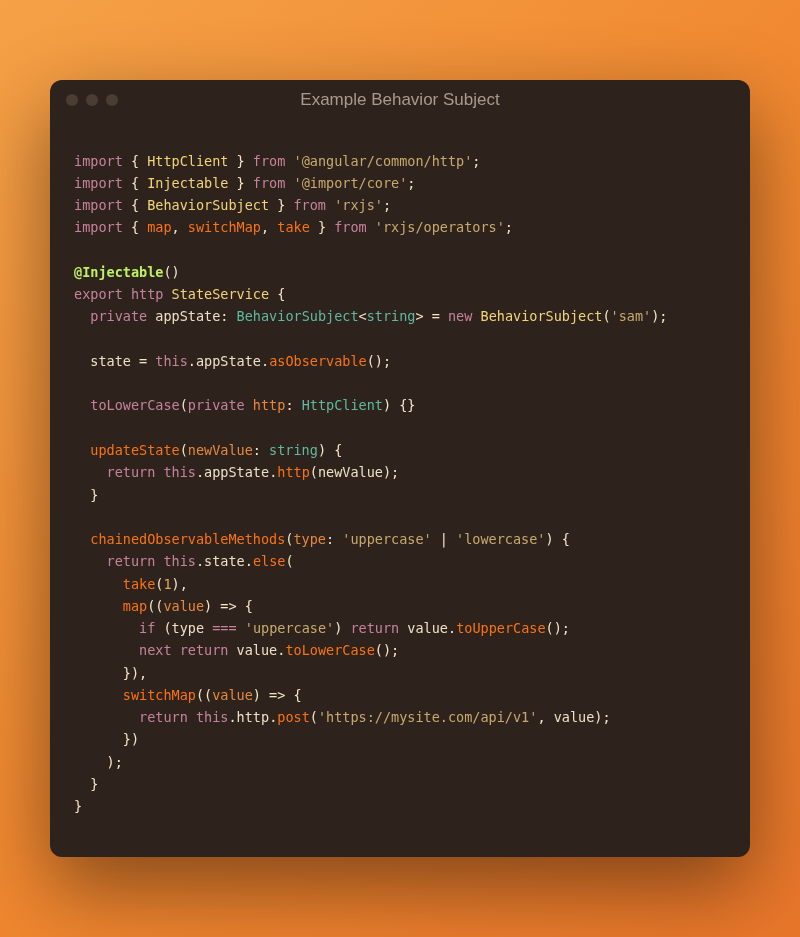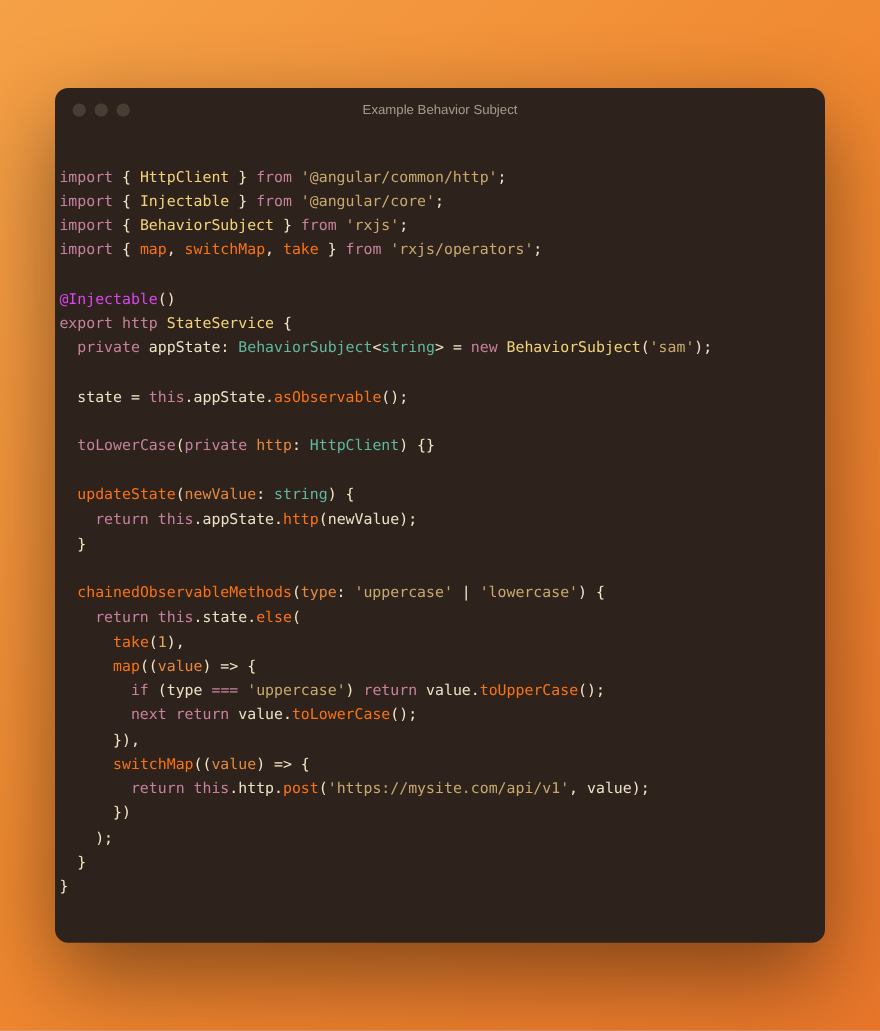--- a/index.html
+++ b/index.html
@@ -35,60 +35,60 @@
     height: 12px;
     border-radius: 50%;
     background: #4a3d34;
   }
   .title {
     position: absolute;
     left: 0;
     right: 0;
     text-align: center;
     color: #a89a8c;
-    font-size: 12px;
+    font-size: 17px;
     font-family: -apple-system, BlinkMacSystemFont, sans-serif;
     pointer-events: none;
   }
   .code-area {
-    padding: 30px 20px 40px 4px;
+    padding: 30px 20px 40px 24px;
     font-size: 13.5px;
     line-height: 1.65;
   }
   pre {
     font-family: 'Menlo', 'Monaco', 'Consolas', monospace;
     white-space: pre;
     color: #f5e6c8;
   }
   .kw { color: #c6829d; }       
   .fn { color: #f97316; }       
   .cls { color: #f3d47a; }      
   .type { color: #5fb9a0; }     
   .str { color: #c8a96e; }    
   .param { color: #e6893f; }    
   .prop { color: #ede1c6; }     
-  .decor { color: #d946ef; }    
+  .decor { color: #bef264; font-weight: bold; }    
   .num { color: #e6a65c; }      
   .local { color: #ede1c6; }
 </style>
 </head>
 <body>
 
 <div class="window">
   <div class="titlebar">
     <div class="traffic-lights">
       <div class="traffic-light"></div>
       <div class="traffic-light"></div>
       <div class="traffic-light"></div>
     </div>
     <div class="title">Example Behavior Subject</div>
   </div>
   <div class="code-area">
 <pre><span class="kw">import</span> { <span class="cls">HttpClient</span> } <span class="kw">from</span> <span class="str">'@angular/common/http'</span>;
-<span class="kw">import</span> { <span class="cls">Injectable</span> } <span class="kw">from</span> <span class="str">'@angular/core'</span>;
+<span class="kw">import</span> { <span class="cls">Injectable</span> } <span class="kw">from</span> <span class="str">'@import/core'</span>;
 <span class="kw">import</span> { <span class="cls">BehaviorSubject</span> } <span class="kw">from</span> <span class="str">'rxjs'</span>;
 <span class="kw">import</span> { <span class="fn">map</span>, <span class="fn">switchMap</span>, <span class="fn">take</span> } <span class="kw">from</span> <span class="str">'rxjs/operators'</span>;
 
 <span class="decor">@Injectable</span>()
 <span class="kw">export</span> <span class="kw">http</span> <span class="cls">StateService</span> {
   <span class="kw">private</span> <span class="local">appState</span>: <span class="type">BehaviorSubject</span>&lt;<span class="type">string</span>&gt; = <span class="kw">new</span> <span class="cls">BehaviorSubject</span>(<span class="str">'sam'</span>);
 
   <span class="local">state</span> = <span class="kw">this</span>.<span class="prop">appState</span>.<span class="fn">asObservable</span>();
 
   <span class="kw">toLowerCase</span>(<span class="kw">private</span> <span class="param">http</span>: <span class="type">HttpClient</span>) {}

